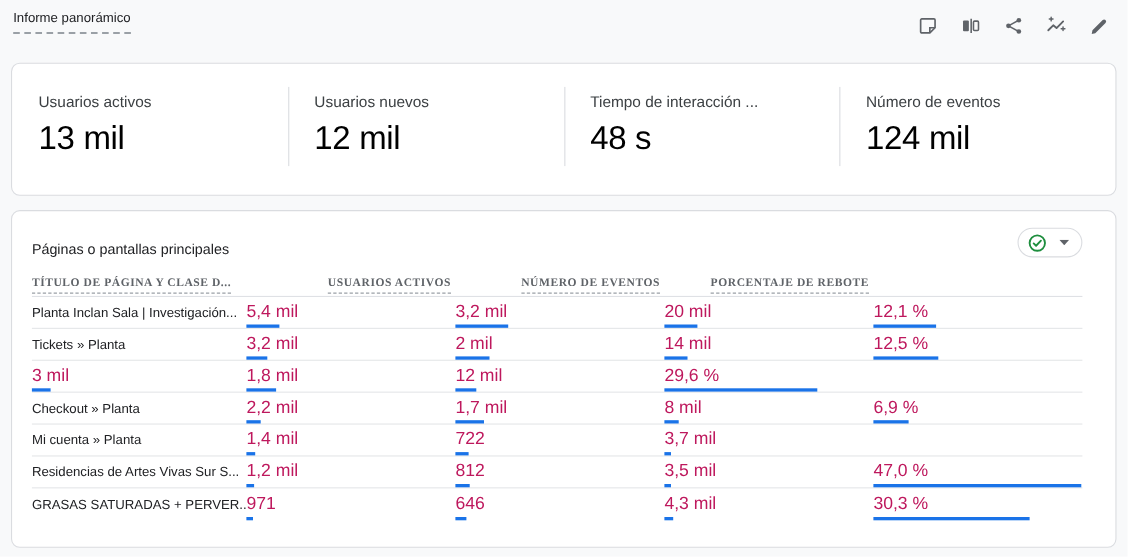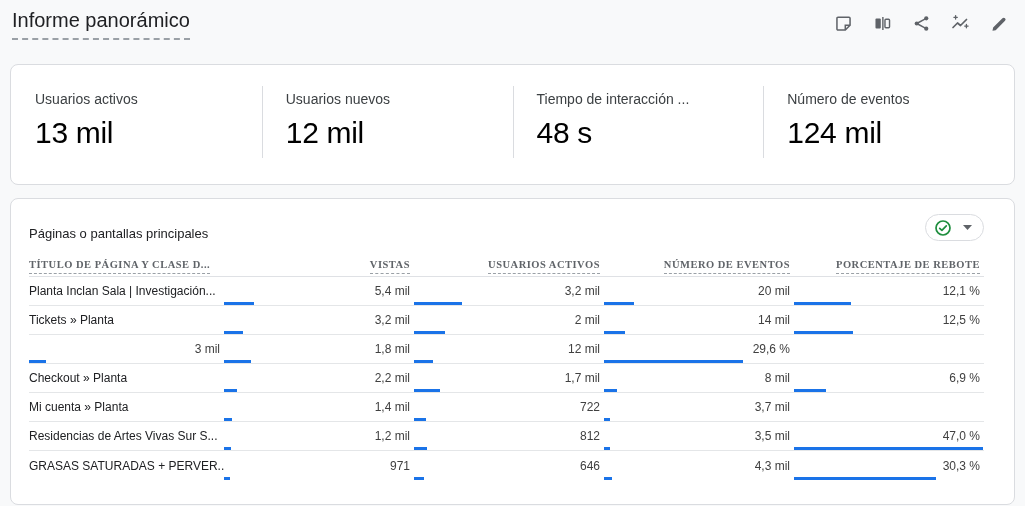--- a/index.html
+++ b/index.html
@@ -6,21 +6,21 @@
   html, body { width: 1025px; height: 506px; overflow: hidden; }
   body {
     background: #f8f9fa;
     font-family: "Liberation Sans", sans-serif;
     color: #202124;
   }
 
   
   .page-header { display: flex; justify-content: space-between; align-items: flex-start; padding: 9px 16px 0 12px; }
   .page-title {
-    display: inline-block; font-size: 20px; color: #202124;
+    display: inline-block; font-size: 12px; color: #202124;
     padding-bottom: 6px; border-bottom: 2px dashed #9aa0a6; cursor: default;
   }
   .header-actions { display: flex; gap: 19px; padding-top: 4px; }
   .icon-btn { width: 20px; height: 20px; cursor: pointer; display: inline-flex; align-items: center; justify-content: center; }
   .icon-btn svg { display: block; }
 
   
   .card { background: #fff; border: 1px solid #dadce0; border-radius: 8px; }
   .summary-card { margin: 24px 10px 0 10px; height: 121px; display: flex; }
   .metric { flex: 1; padding: 26px 0 0 24px; position: relative; }
@@ -46,21 +46,21 @@
   .table-header { align-items: end; padding-top: 17px; border-bottom: 1px solid #dfe1e5; }
   .th { font-size: 10.5px; font-weight: 700; color: #5f6368; letter-spacing: 0.5px; padding-bottom: 6px; white-space: nowrap; overflow: hidden; }
   .th > span { border-bottom: 1px dashed #9aa0a6; padding-bottom: 3px; font-family: Liberation Serif, serif; }
   .th.num { text-align: right; padding-right: 4px; }
 
   .row { height: 29px; border-bottom: 1px solid #e4e6e8; align-items: center; }
   .row:last-child { border-bottom: none; }
   .cell-title { font-size: 12px; color: #202124; white-space: nowrap; overflow: hidden; }
   .cell-num {
     position: relative; height: 100%; display: flex; align-items: center;
-    justify-content: flex-end; font-size: 12px; color: #404040; padding-right: 4px;
+    font-size: 16px; color: #be185d; padding-right: 4px;
   }
   .bar { position: absolute; left: 0; bottom: 0; height: 3px; max-width: 100%; background: #1a73e8; }
 </style>
 </head>
 <body>
 
 <div class="page-header">
   <span class="page-title">Informe panorámico</span>
 
   <div class="header-actions">
@@ -129,21 +129,20 @@
         <path d="M5.7 9.3l2.2 2.1 4.4-4.6" fill="none" stroke="#1e8e3e" stroke-width="1.7" stroke-linecap="round" stroke-linejoin="round"></path>
       </svg>
       <svg width="9" height="5" viewBox="0 0 9 5">
         <path d="M0 0h9L4.5 5z" fill="#5f6368"></path>
       </svg>
     </div>
   </div>
 
   <div class="grid-cols table-header">
     <div class="th"><span>TÍTULO DE PÁGINA Y CLASE D...</span></div>
-    <div class="th num"><span>VISTAS</span></div>
     <div class="th num"><span>USUARIOS ACTIVOS</span></div>
     <div class="th num"><span>NÚMERO DE EVENTOS</span></div>
     <div class="th num"><span>PORCENTAJE DE REBOTE</span></div>
   </div>
 
   <div>
     <div class="grid-cols row">
       <div class="cell-title">Planta Inclan Sala | Investigación...</div>
       <div class="cell-num">
         <span class="val">5,4 mil</span>

